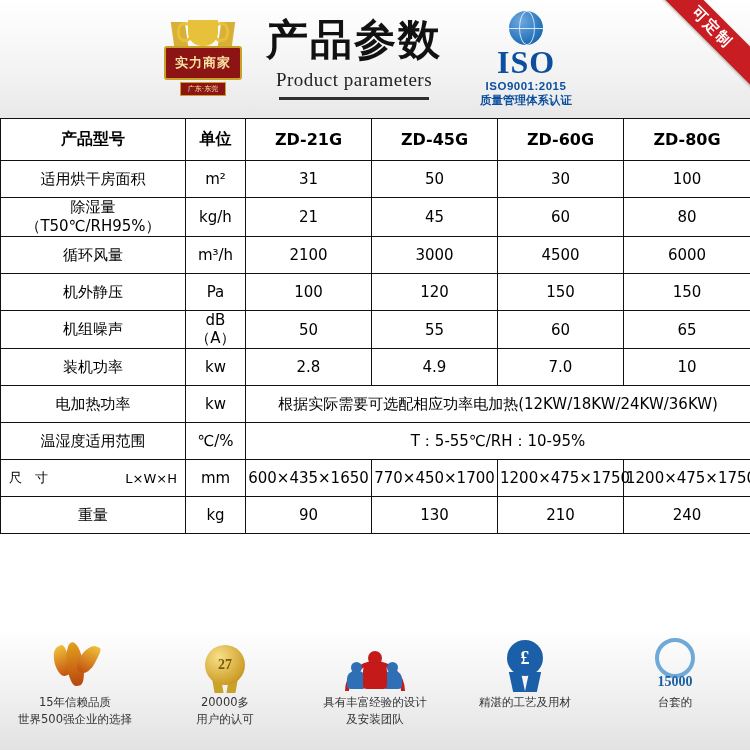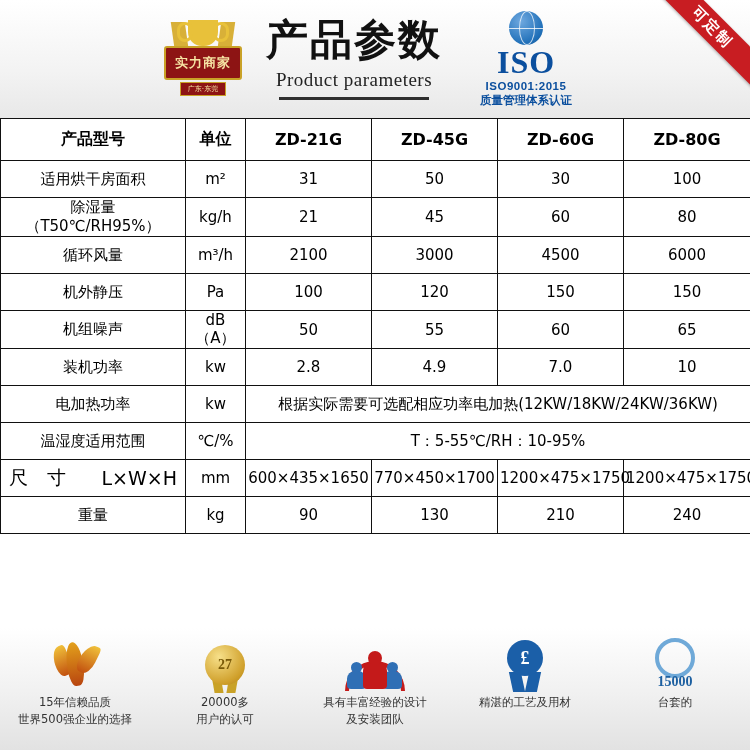--- a/index.html
+++ b/index.html
@@ -140,21 +140,21 @@
     color: #000;
     height: 37px;
     padding: 0 2px;
   }
   table.spec tr:first-child td { height: 42px; font-weight: bold; font-size: 16px; }
   td.label { font-size: 15.5px; }
   td.unit { font-size: 13.5px; }
   td.small { font-size: 13.5px; }
   .dim-label {
     display: flex; justify-content: space-between; align-items: center;
-    padding: 0 6px; font-size: 19px; gap: 8px;
+    padding: 0 6px; font-size: 13px; gap: 8px;
   }
 
   
   .footer {
     position: absolute; left: 0; right: 0; bottom: 0;
     height: 122px;
     background: linear-gradient(180deg,#ffffff 0%, #f0f0f0 55%, #e2e2e2 100%);
     display: flex;
     align-items: flex-start;
     padding-top: 8px;

